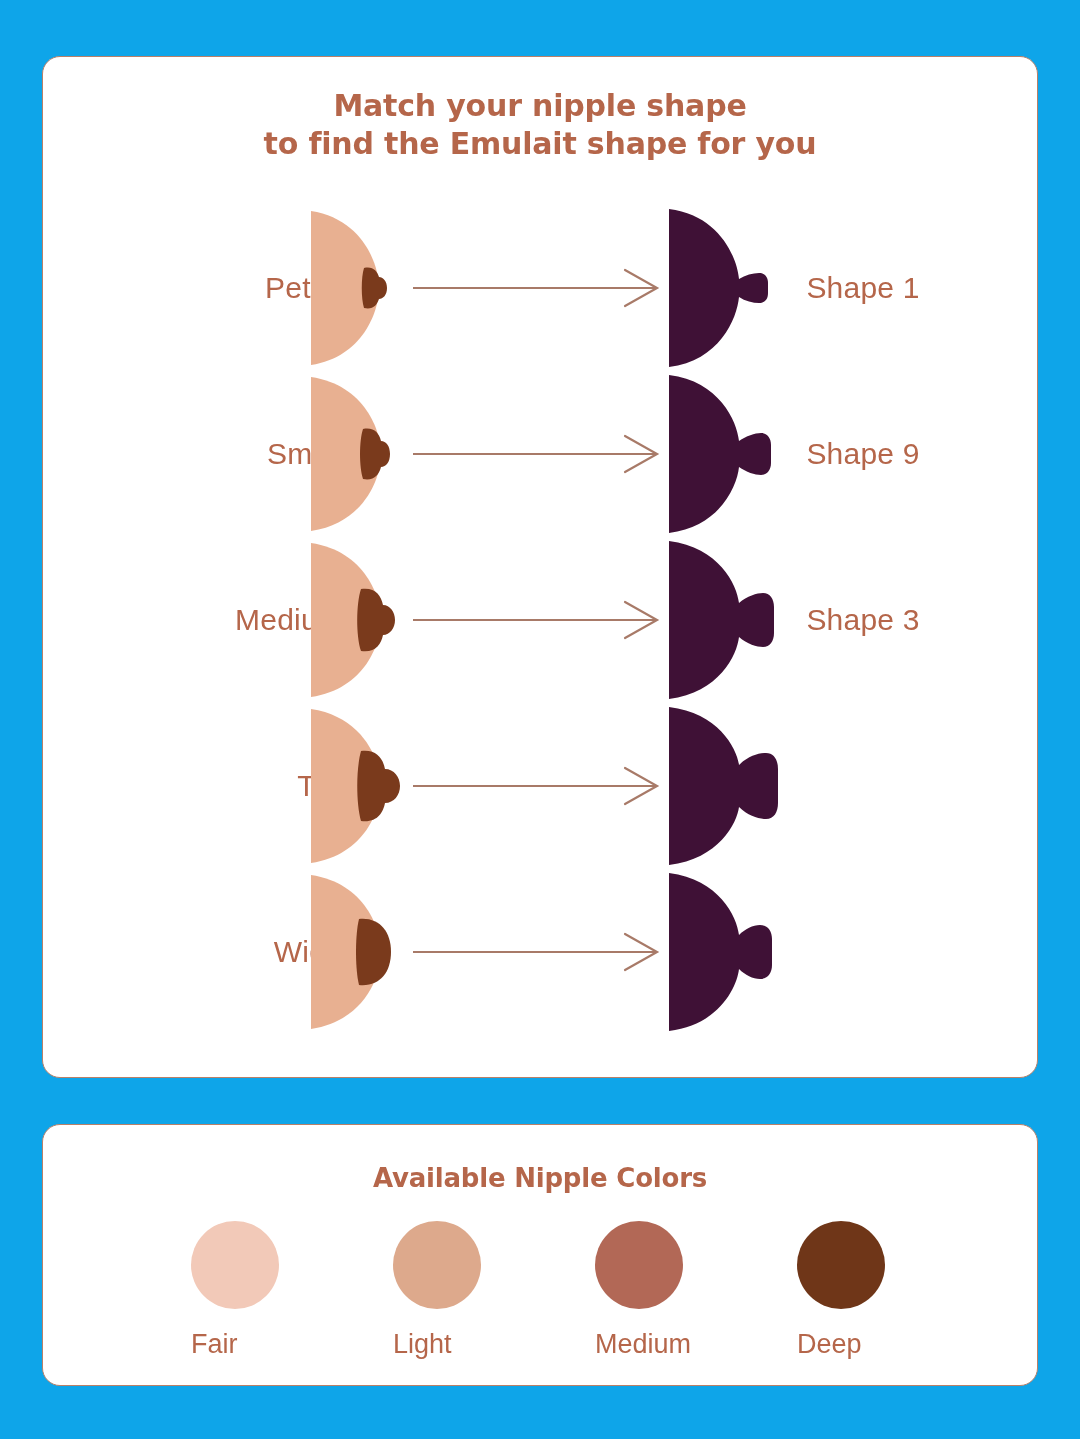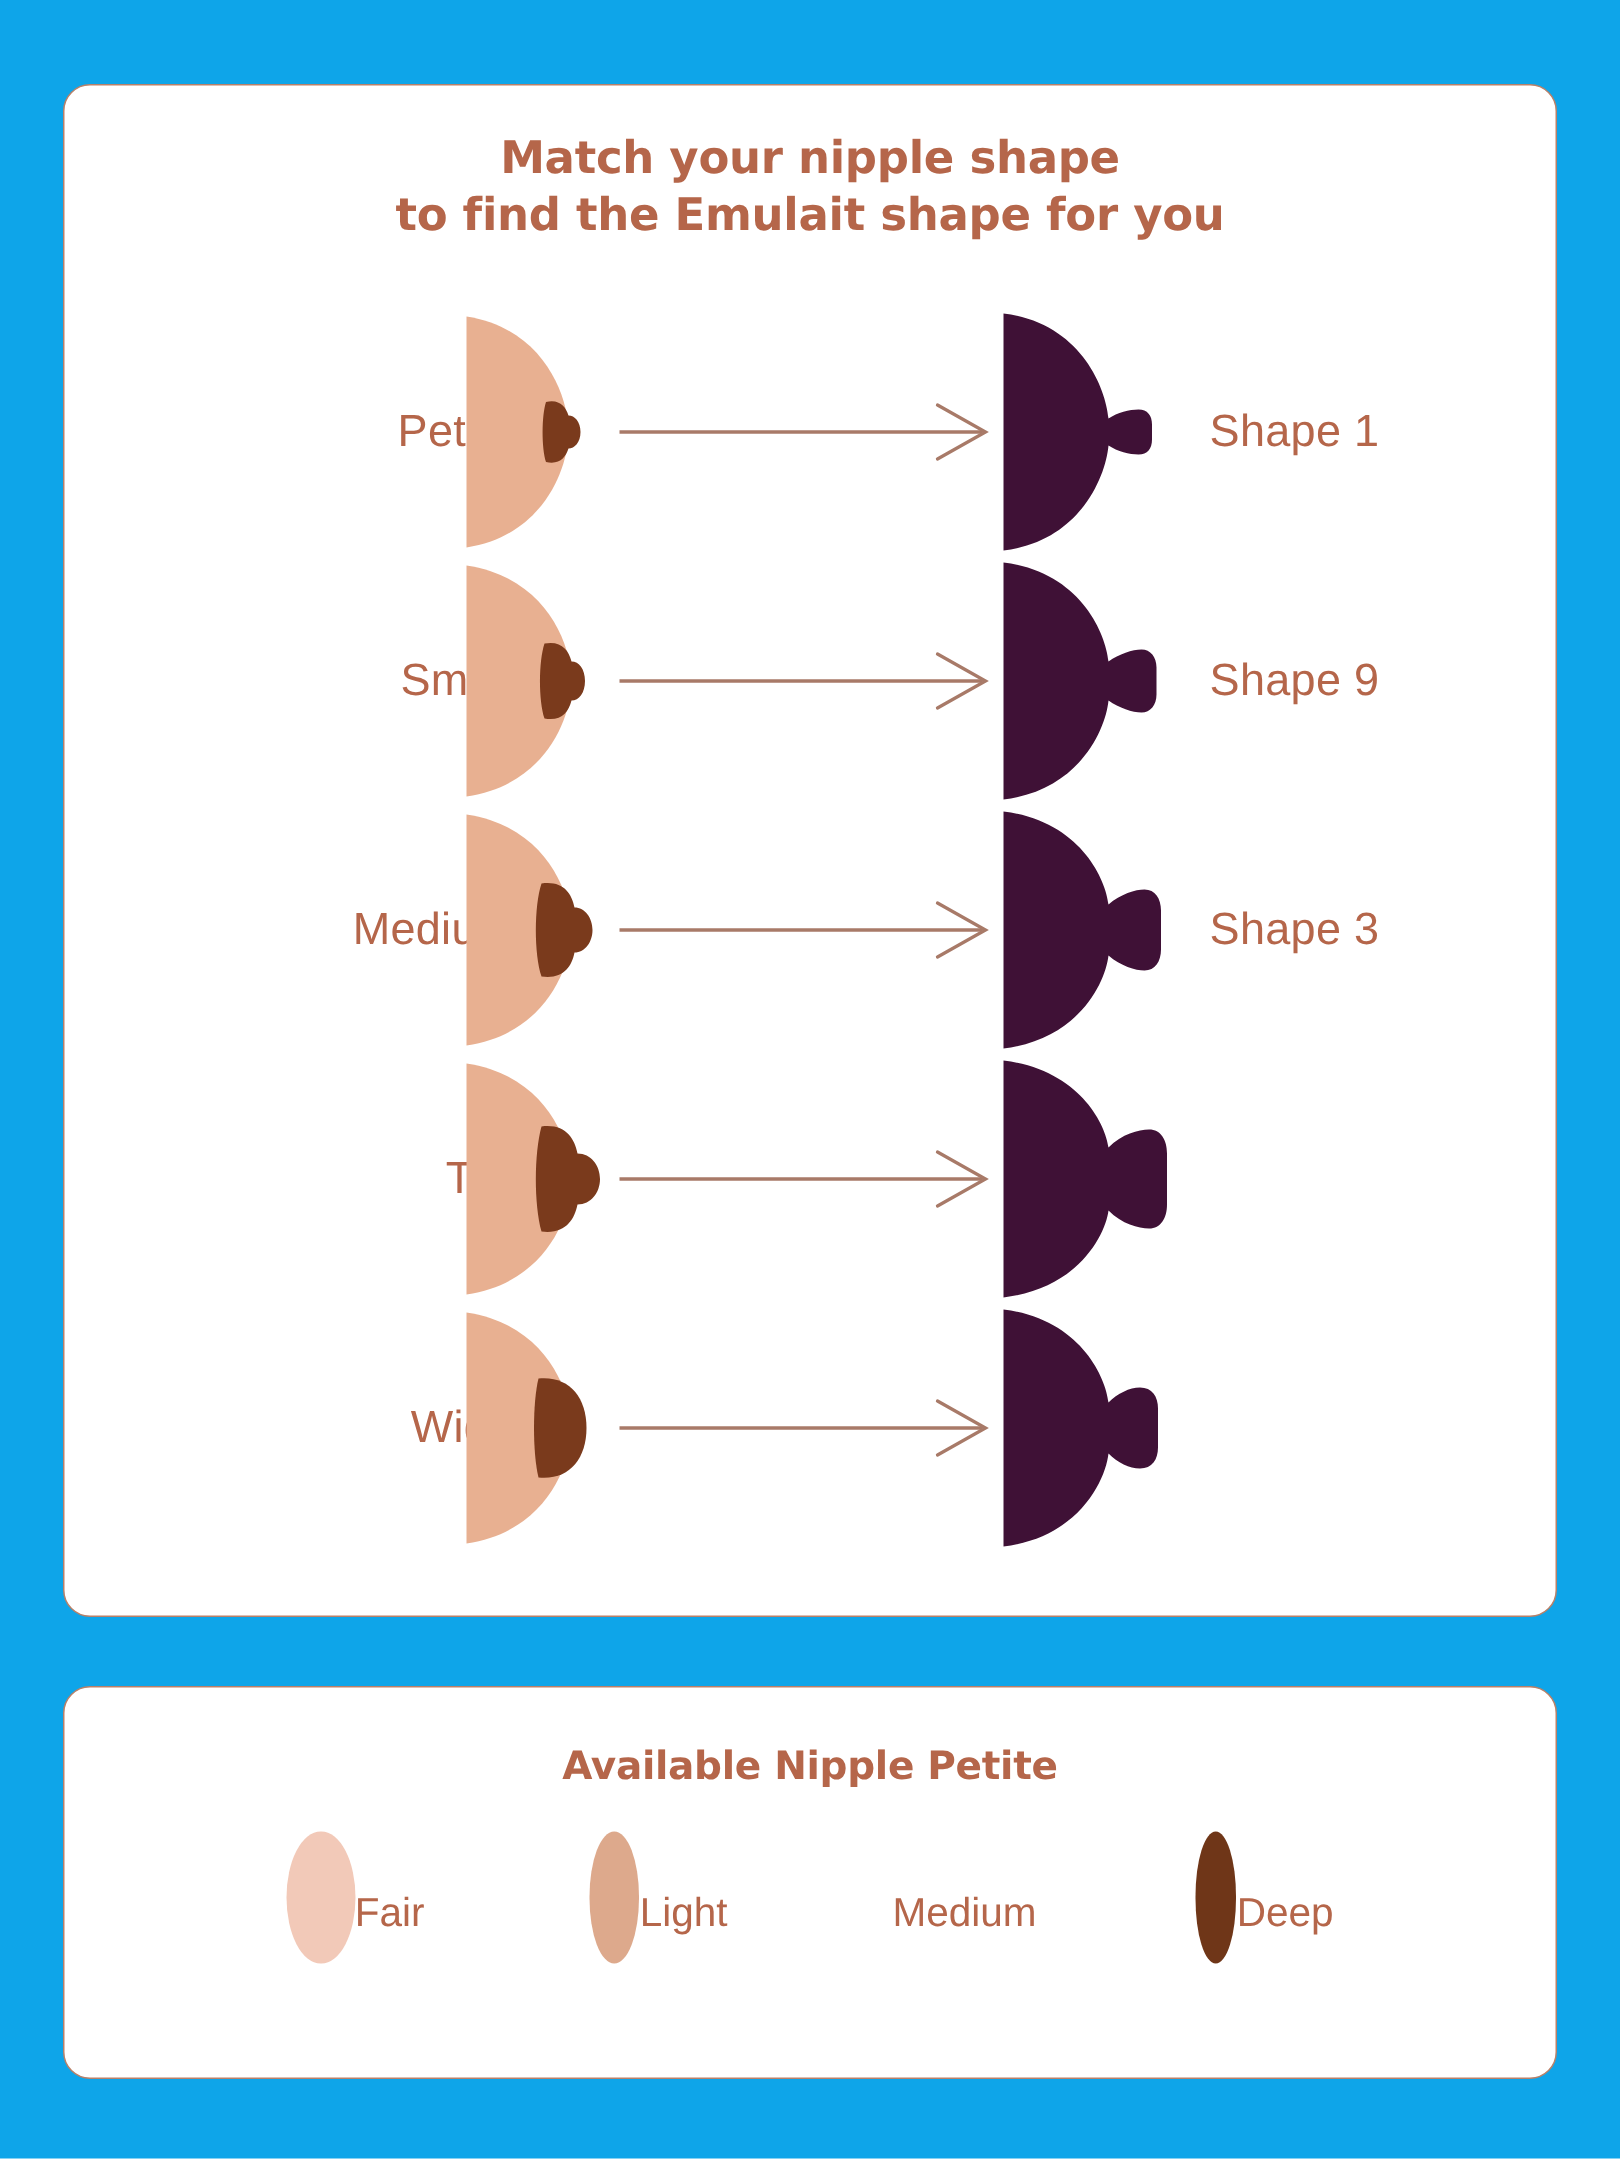--- a/index.html
+++ b/index.html
@@ -150,22 +150,21 @@
     top: 96px;
     width: 100%;
     display: flex;
     justify-content: center;
     align-items: flex-start;
     gap: 110px;
   }
   .swatch {
     width: 92px;
     display: flex;
-    flex-direction: row;
-    align-items: center;
+    flex-direction: column;
   }
   .swatch-dot {
     width: 88px;
     height: 88px;
     border-radius: 50%;
   }
   .swatch-label {
     margin-top: 20px;
     color: #b5664a;
     font-family: "Liberation Sans", sans-serif;
@@ -293,21 +292,21 @@
           <svg width="120" height="166" viewBox="0 0 120 166">
             <path d="M8,4 C58,10 76,48 78,66 C84,60 92,56 99,56 C107,56 111,62 111,70 L111,96 C111,104 107,110 99,110 C92,110 84,106 78,100 C76,118 58,156 8,162 Z" fill="#3f1136"></path>
           </svg>
         </div>
       </div>
 
     </div>
   </div>
 
   <div class="card card--colors">
-    <div class="colors-title">Available Nipple Petite</div>
+    <div class="colors-title">Available Nipple Colors</div>
 
     <div class="swatches">
       <div class="swatch">
         <div class="swatch-dot" style="background:#f2c9b8"></div>
         <div class="swatch-label">Fair</div>
       </div>
       <div class="swatch">
         <div class="swatch-dot" style="background:#dda98c"></div>
         <div class="swatch-label">Light</div>
       </div>

